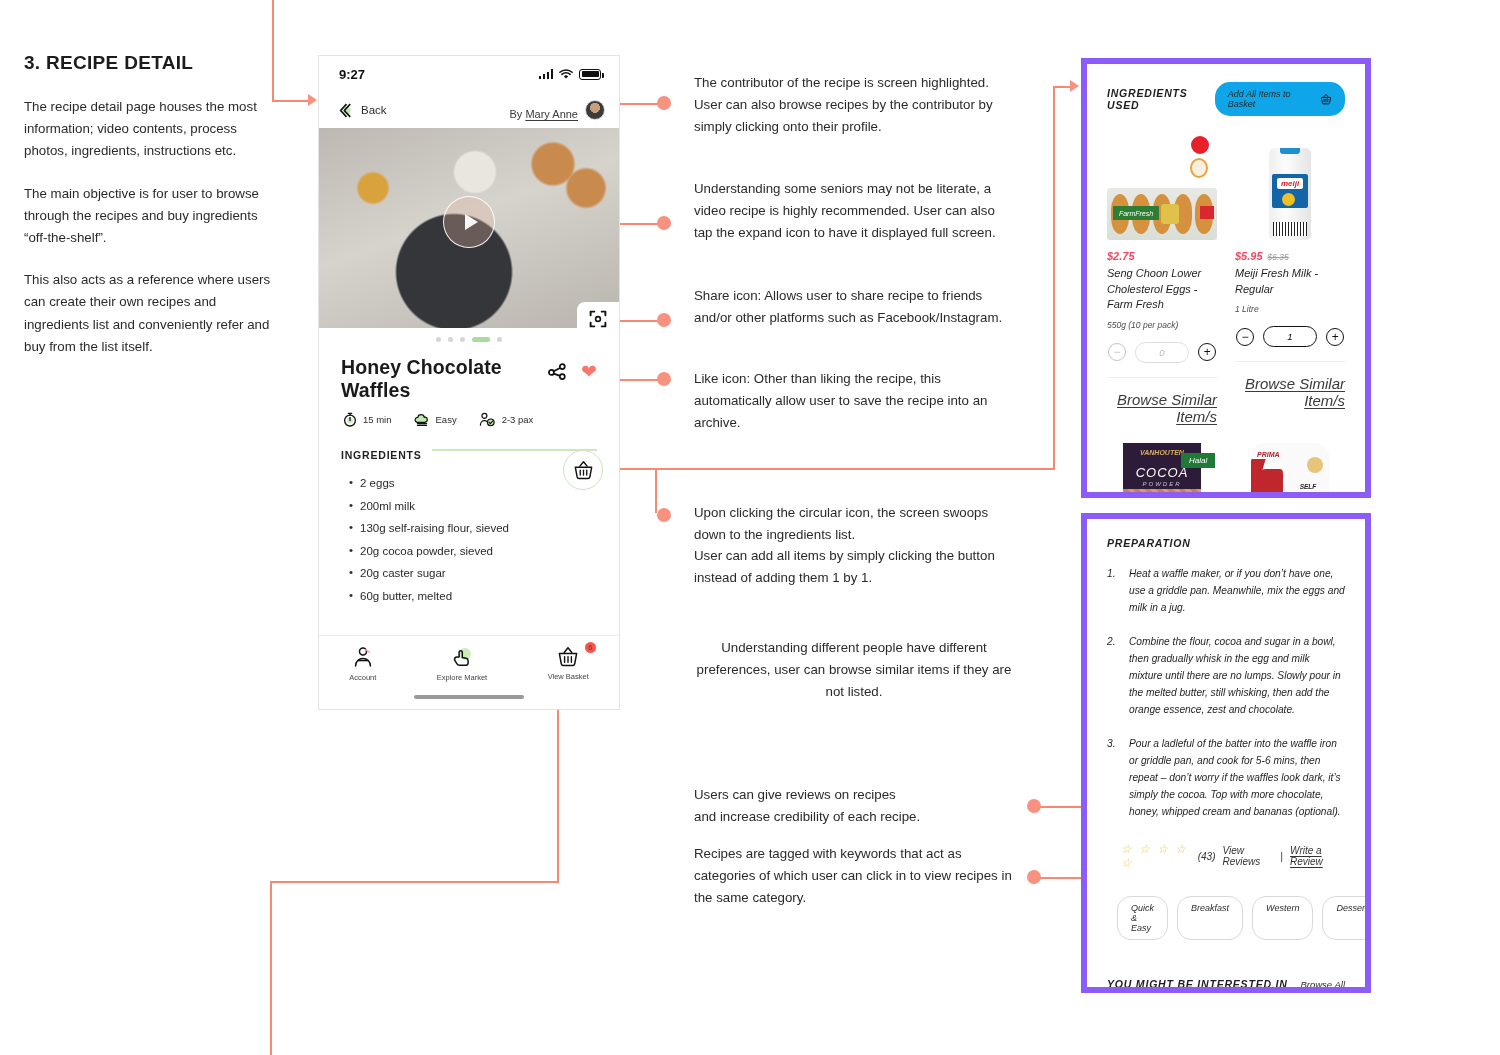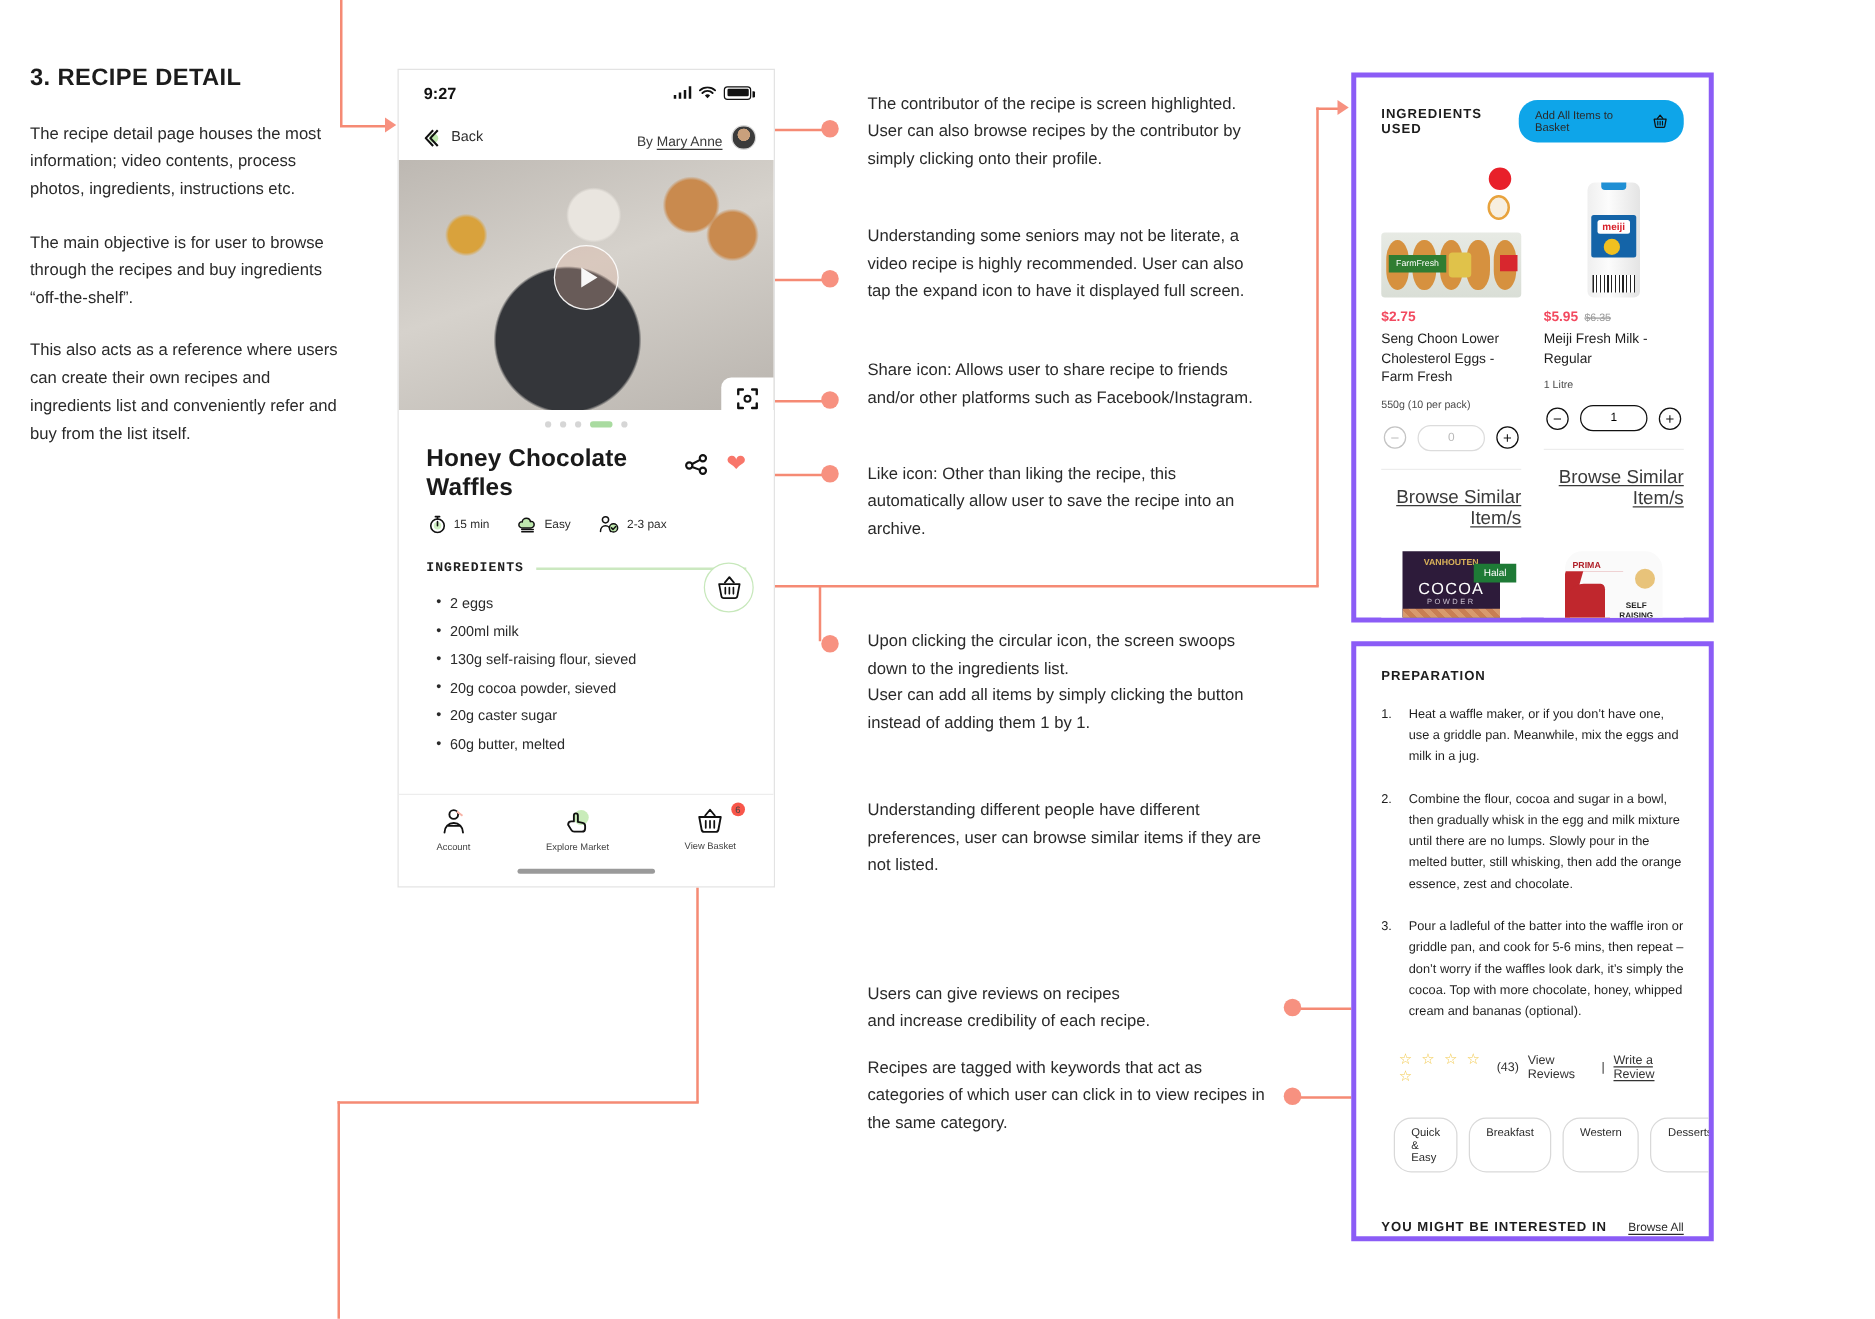--- a/index.html
+++ b/index.html
@@ -108,21 +108,21 @@
   .dots-row span.wide { width:18px; border-radius:4px; background:#a9dba0; }
 
   .title-block { padding: 6px 22px 0 22px; display:flex; justify-content:space-between; align-items:flex-start; }
   .recipe-title { font-size: 19.5px; line-height: 23px; font-weight: 700; color:#1a1a1a; letter-spacing:.1px; max-width:175px; }
   .title-icons { display:flex; align-items:center; gap:14px; padding-top:6px; }
   .heart { color:#f8766a; font-size:19px; line-height:1; }
 
   .meta-row { display:flex; gap:22px; padding: 10px 22px 0 24px; align-items:center; }
   .meta { display:flex; align-items:center; gap:6px; font-size:9.5px; color:#2d2d2d; }
 
-  .ing-head { display:flex; align-items:center; padding: 22px 22px 0 22px; gap:10px;font-family:Liberation Mono, monospace; }
+  .ing-head { display:flex; padding: 22px 22px 0 22px; gap:10px; }
   .ing-label { font-size:10.5px; font-weight:700; letter-spacing:.8px; color:#1e1e1e; white-space:nowrap; }
   .ing-rule { flex:1; height:1.5px; background:#cbe8c0; }
 
   .ing-list { padding: 16px 22px 0 30px; }
   .ing-list li { list-style:none; font-size:11.5px; color:#2a2a2a; margin-bottom:10.5px; position:relative; padding-left:11px; }
   .ing-list li::before { content:'•'; position:absolute; left:0; top:-1px; }
 
   .basket-fab {
     position:absolute; right: -18px; top: 410px;
     width: 40px; height: 40px; border-radius:50%;
@@ -139,21 +139,21 @@
   .tab span { font-size:7.5px; color:#444; }
   .badge {
     position:absolute; right:-7px; top:-4px; width:11px;height:11px;
     border-radius:50%; background:#f8564a; color:#fff; font-size:6.5px;
     display:flex;align-items:center;justify-content:center;
   }
   .home-ind { position:absolute; bottom:10px; left:50%; transform:translateX(-50%); width:110px;height:4px;border-radius:3px;background:#9a9a9a; }
 
   
   .rcard {
-    position:absolute; background:#fff; border:4px solid #8b5cf6;
+    position:absolute; background:#fff; border:6px solid #8b5cf6;font-style:italic;
   }
   .card-pad { padding: 18px 20px; }
   .card-head { display:flex; align-items:center; justify-content:space-between; }
   .card-title { font-size:10.5px; font-weight:700; letter-spacing:.8px; color:#1d1d1d; }
   .add-all {
     background:#0ea5e9; border-radius:15px; padding:7px 13px;
     display:flex;align-items:center;gap:7px; font-size:9px; color:#2a2a2a;
   }
   .prod-grid { display:grid; grid-template-columns:1fr 1fr; gap:18px; margin-top:16px; }
   .prod-img { height:108px; background:#fff; position:relative; display:flex;align-items:flex-end;justify-content:center; }
@@ -230,21 +230,21 @@
     <div class="para">The main objective is for user to browse through the recipes and buy ingredients “off-the-shelf”.</div>
     <div class="para">This also acts as a reference where users can create their own recipes and ingredients list and conveniently refer and buy from the list itself.</div>
   </div>
 
   <div class="ann" style="left:694px; top:72px;">The contributor of the recipe is screen highlighted. User can also browse recipes by the contributor by simply clicking onto their profile.</div>
   <div class="ann" style="left:694px; top:178px;">Understanding some seniors may not be literate, a video recipe is highly recommended. User can also tap the expand icon to have it displayed full screen.</div>
   <div class="ann" style="left:694px; top:285px;">Share icon: Allows user to share recipe to friends and/or other platforms such as Facebook/Instagram.</div>
   <div class="ann" style="left:694px; top:368px;">Like icon: Other than liking the recipe, this automatically allow user to save the recipe into an archive.</div>
   <div class="ann" style="left:694px; top:502px;">Upon clicking the circular icon, the screen swoops down to the ingredients list.</div>
   <div class="ann" style="left:694px; top:545px;">User can add all items by simply clicking the button instead of adding them 1 by 1.</div>
-  <div class="ann" style="left:694px; top:637px;">Understanding different people have different preferences, user can browse similar items if they are not listed.</div>
+  <div class="ann" style="left:694px; top:637px;text-align:center;">Understanding different people have different preferences, user can browse similar items if they are not listed.</div>
   <div class="ann" style="left:694px; top:784px; white-space:pre-line;">Users can give reviews on recipes
 and increase credibility of each recipe.</div>
   <div class="ann" style="left:694px; top:843px;">Recipes are tagged with keywords that act as categories of which user can click in to view recipes in the same category.</div>
 
   <div class="phone">
 
     <div class="status-bar">
       <div class="status-time">9:27</div>
       <div class="status-icons">
         <span class="bars">

